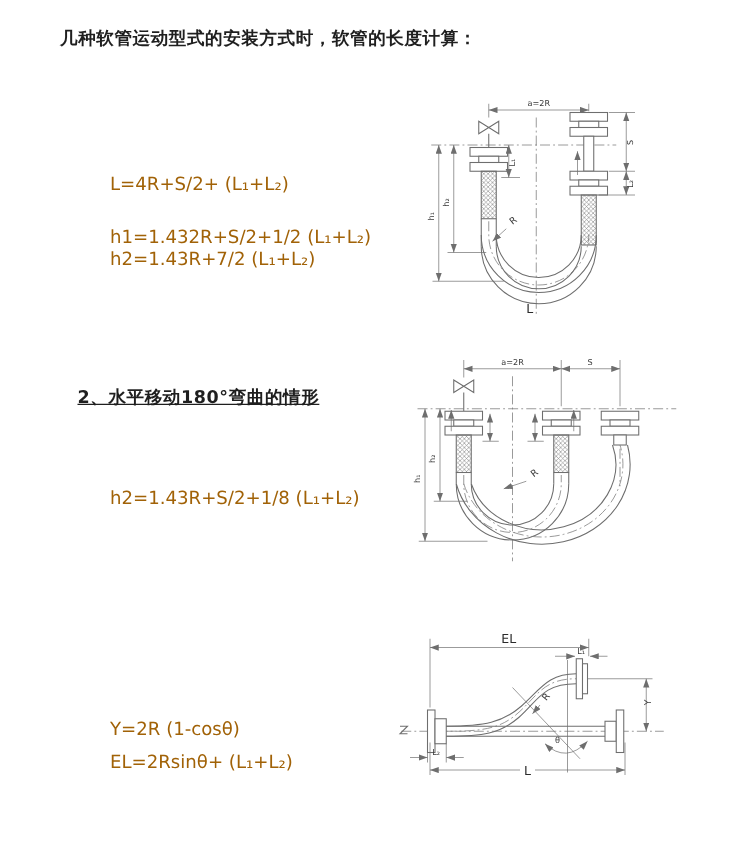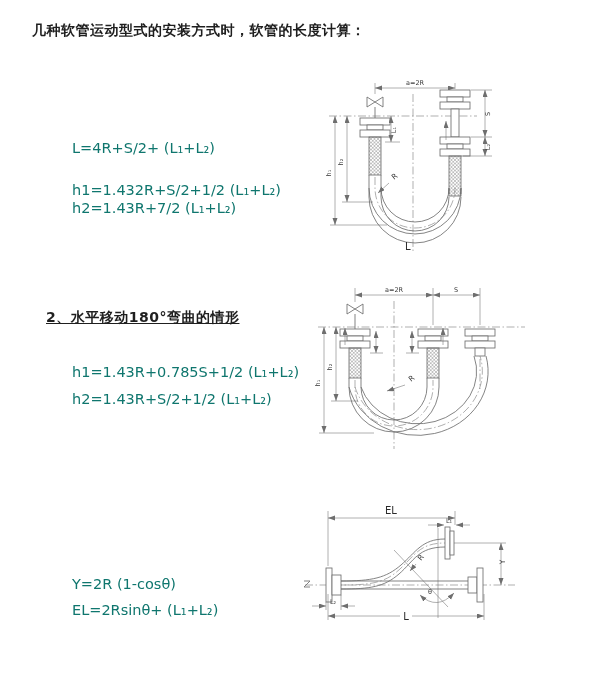--- a/index.html
+++ b/index.html
@@ -1,20 +1,20 @@
 <!DOCTYPE html>
 <html><head>
 <meta charset="utf-8">
 <style>
   html,body{margin:0;padding:0;background:#ffffff;}
   .page{position:relative;width:556px;height:675px;background:#ffffff;overflow:hidden;
-        font-family:"DejaVu Sans",sans-serif;color:#1f1f1f;}
+        font-family:"DejaVu Sans",sans-serif;color:#1f1f1f;margin-left:16px;}
   .title{position:absolute;left:32px;top:22px;font-size:14px;font-weight:bold;letter-spacing:.5px;}
   .heading{position:absolute;font-size:14px;font-weight:bold;letter-spacing:.5px;white-space:nowrap;}
-  .formula{position:absolute;font-size:14.5px;font-weight:400;white-space:nowrap;color:#0f766e;}
+  .formula{position:absolute;font-size:14.5px;font-weight:400;white-space:nowrap;color:#a16207;}
   svg{position:absolute;font-family:"DejaVu Sans",sans-serif;}
   .dln{stroke:#6e6e6e;stroke-width:.85;fill:none;}
   .dlt{stroke:#6e6e6e;stroke-width:.55;fill:none;}
   .dcl{stroke:#787878;stroke-width:.6;fill:none;stroke-dasharray:8 2.5 1.5 2.5;}
   .dfl{fill:#ffffff;stroke:#6e6e6e;stroke-width:.85;}
   .dbr{stroke:#6e6e6e;stroke-width:.85;}
   .dtx{fill:#3a3a3a;font-size:6.5px;}
   .dtxm{fill:#3a3a3a;font-size:7.5px;}
   .dtxl{fill:#2a2a2a;font-size:10px;}
 </style>
@@ -120,22 +120,21 @@
       <line class="dlt" x1="170" y1="61" x2="170" y2="80" marker-start="url(#m1s)" marker-end="url(#m1e)"></line>
       <text class="dtx" x="175" y="71" transform="rotate(-90 175 71)" text-anchor="middle">L₂</text>
     </g>
 
     <line class="dlt" x1="131" y1="64" x2="131" y2="45" marker-end="url(#m1e)"></line>
 
     <text class="dtxl" x="90" y="174">L</text>
   </svg>
 
   <div class="heading" style="left:46px;top:309px;text-decoration:underline;">2、水平移动180°弯曲的情形</div>
-  <div class="formula" style="left:72px;top:364px;">h1=1.43R+0.785S+1/2 (L₁+L₂)</div>
-  <div class="formula" style="left:72px;top:391px;">h2=1.43R+S/2+1/2 (L₁+L₂)</div>
+  <div class="formula" style="left:72px;top:391px;">h2=1.43R+S/2+1/8 (L₁+L₂)</div>
 
   <svg style="left:310px;top:281px;" width="290" height="185" viewBox="0 0 290 185">
     <defs>
       <marker id="m2e" markerWidth="8" markerHeight="6" refX="7" refY="2.5" orient="auto" markerUnits="userSpaceOnUse">
         <path d="M0,0 L7,2.5 L0,5 Z" fill="#6e6e6e"></path>
       </marker>
       <marker id="m2s" markerWidth="8" markerHeight="6" refX="7" refY="2.5" orient="auto-start-reverse" markerUnits="userSpaceOnUse">
         <path d="M0,0 L7,2.5 L0,5 Z" fill="#6e6e6e"></path>
       </marker>
       <pattern id="ht2" width="3.5" height="3.5" patternUnits="userSpaceOnUse">

